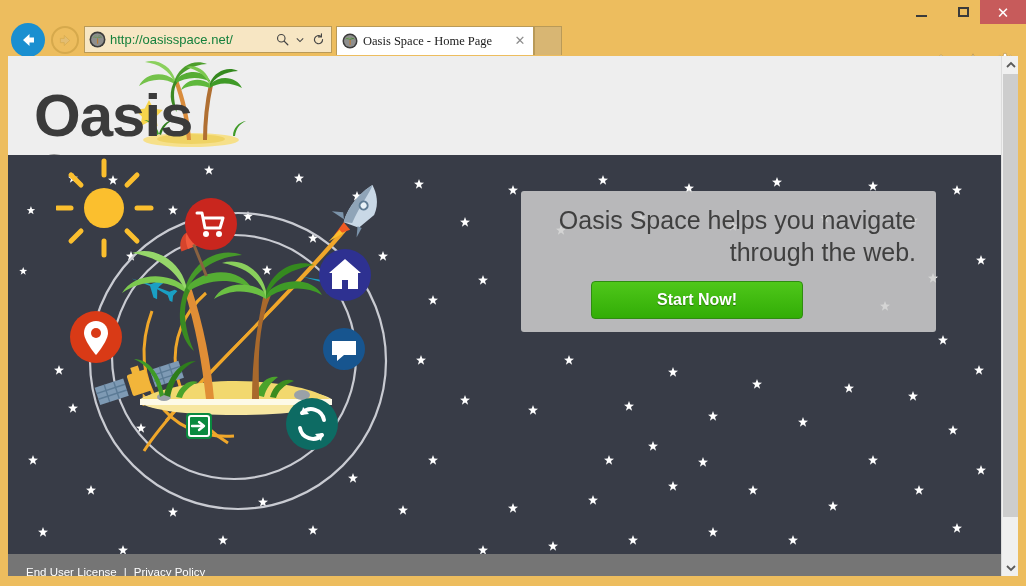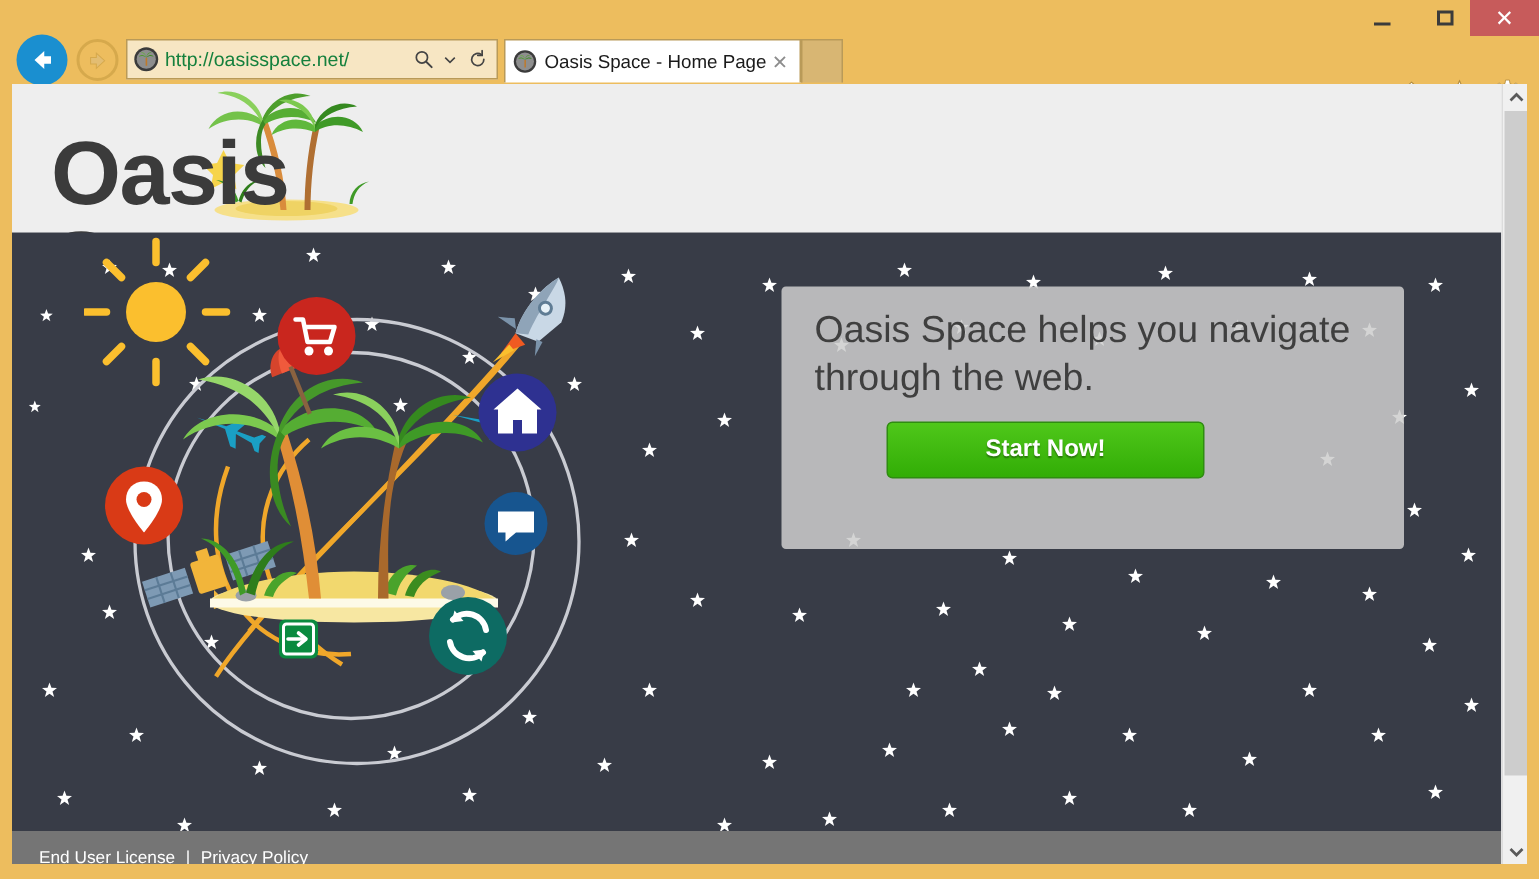--- a/index.html
+++ b/index.html
@@ -60,21 +60,21 @@
   #favicon-url { width: 17px; height: 17px; flex: 0 0 17px; margin-right: 4px; }
   #url-text {
     flex: 1; font-size: 13px; color: #15803d;
     white-space: nowrap; overflow: hidden;
     font-family: "Liberation Sans", sans-serif;
   }
   .addr-icon { width: 18px; height: 20px; flex: 0 0 auto;
     display: flex; align-items: center; justify-content: center; cursor: pointer; }
 
   
-  #tabstrip { position: absolute; left: 336px; top: 2px; height: 30px; display: flex; }
+  #tabstrip { position: absolute; left: 336px; top: 2px; height: 30px; display: flex; font-family: Liberation Serif, serif; }
   #tab-active {
     width: 198px; height: 29px; background: #fff;
     border: 1px solid #b99a58; border-bottom: none;
     display: flex; align-items: center; padding: 0 5px;
     cursor: pointer;
   }
   #tab-favicon { width: 16px; height: 16px; flex: 0 0 16px; margin-right: 5px; }
   #tab-title { flex: 1; font-size: 12.5px; color: #1a1a1a; white-space: nowrap; overflow: hidden; }
   #tab-close { width: 16px; font-size: 13px; color: #8d8d8d; text-align: center; cursor: pointer; }
   #tab-new {
@@ -119,24 +119,25 @@
 
   
   #hero {
     position: relative; width: 993px; height: 399px;
     background: #383c47; overflow: hidden;
   }
   #stars { position: absolute; inset: 0; }
   #illustration { position: absolute; left: 48px; top: -4px; width: 410px; height: 400px; }
   #hero-box {
     position: absolute; left: 513px; top: 36px;
-    width: 415px; height: 175px;
+    width: 415px; height: 141px;
     background: rgba(205,205,205,0.86);
     border-radius: 3px;
     padding: 14px 20px 0 22px;
+    text-align: right;
   }
   #hero-title {
     font-size: 25px; color: #3f3f3f; line-height: 1.27; font-weight: normal;
   }
   #start-btn {
     margin-top: 12px; width: 212px; height: 38px;
     border: 1px solid #2f8c11;
     border-radius: 4px;
     background: linear-gradient(to bottom, #4fc71a 0%, #32ad06 100%);
     color: #fff; font-size: 16px; font-weight: bold;

